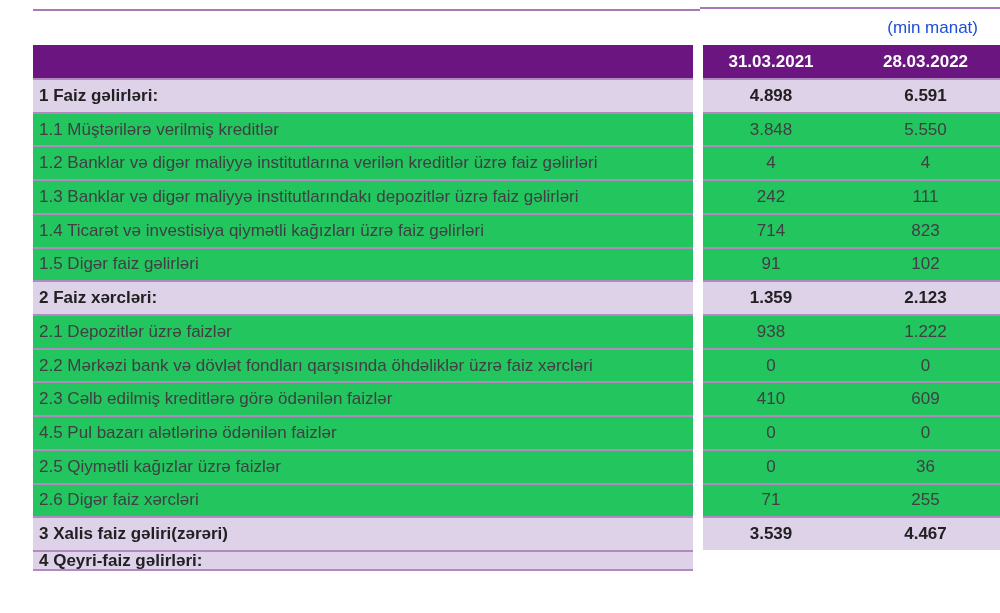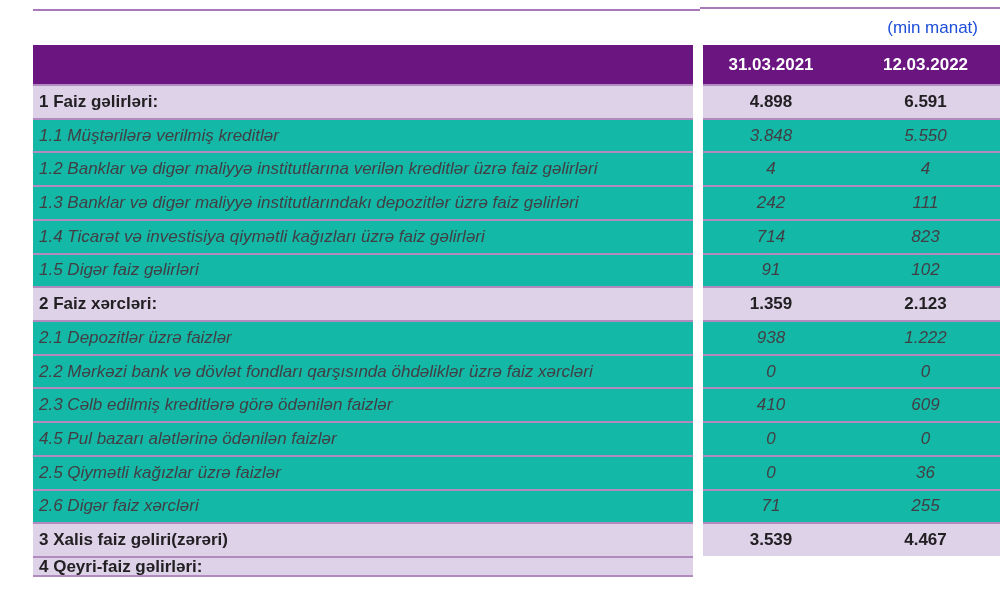--- a/index.html
+++ b/index.html
@@ -12,53 +12,53 @@
   }
   .topline { position: absolute; height: 2px; background: #a978b8; }
   .topline.left  { left: 33px;  width: 667px; top: 9px; }
   .topline.right { left: 700px; width: 300px; top: 7px; }
   .unit-note {
     position: absolute; top: 18px; right: 22px;
     font-size: 17px; color: #1d4ed8;
   }
   .table { position: absolute; left: 33px; top: 45px; width: 967px; }
   .row { display: grid; grid-template-columns: 660px 10px 148px 149px; }
-  .row.header { height: 39px; }
+  .row.header { height: 33px; }
   .row.body { height: 33.73px; }
   .row.body:last-child { height: 21px; }
   .cell { box-sizing: border-box; display: flex; align-items: center; overflow: hidden; }
   .cell.label { padding-left: 6px; font-size: 17px; white-space: nowrap; }
   .cell.num { justify-content: center; font-size: 17px; }
   .cell.num.c1 { padding-right: 12px; }
   .cell.gap { background: #ffffff; }
   .row.header .cell.label,
   .row.header .cell.num { background: #6a1580; }
   .row.header .cell.num { color: #ffffff; font-weight: 700; }
   .row.body .cell.label,
   .row.body .cell.num { border-top: 2px solid #b28abf; }
   .row.body:last-child .cell.label,
   .row.body:last-child .cell.num { border-bottom: 2px solid #b28abf; }
   .row.section .cell.label,
   .row.section .cell.num { background: #ddd2e7; font-weight: 700; color: #232024; }
   .row.plain .cell.label,
-  .row.plain .cell.num { background: #14b8a6; color: #413e44; font-style: italic; }
+  .row.plain .cell.num { background: #22c55e; color: #413e44; }
 </style>
 </head>
 <body>
 
 <div class="topline left"></div>
 <div class="topline right"></div>
 <div class="unit-note">(min manat)</div>
 
 <div class="table">
   <div class="row header">
     <div class="cell label"></div>
     <div class="cell gap"></div>
     <div class="cell num c1">31.03.2021</div>
-    <div class="cell num c2">12.03.2022</div>
+    <div class="cell num c2">28.03.2022</div>
   </div>
   <div id="table-body">
       <div class="row body section">
         <div class="cell label">1 Faiz gəlirləri:</div>
         <div class="cell gap"></div>
         <div class="cell num c1">4.898</div>
         <div class="cell num c2">6.591</div>
       </div>
       <div class="row body plain">
         <div class="cell label">1.1 Müştərilərə verilmiş kreditlər</div>

